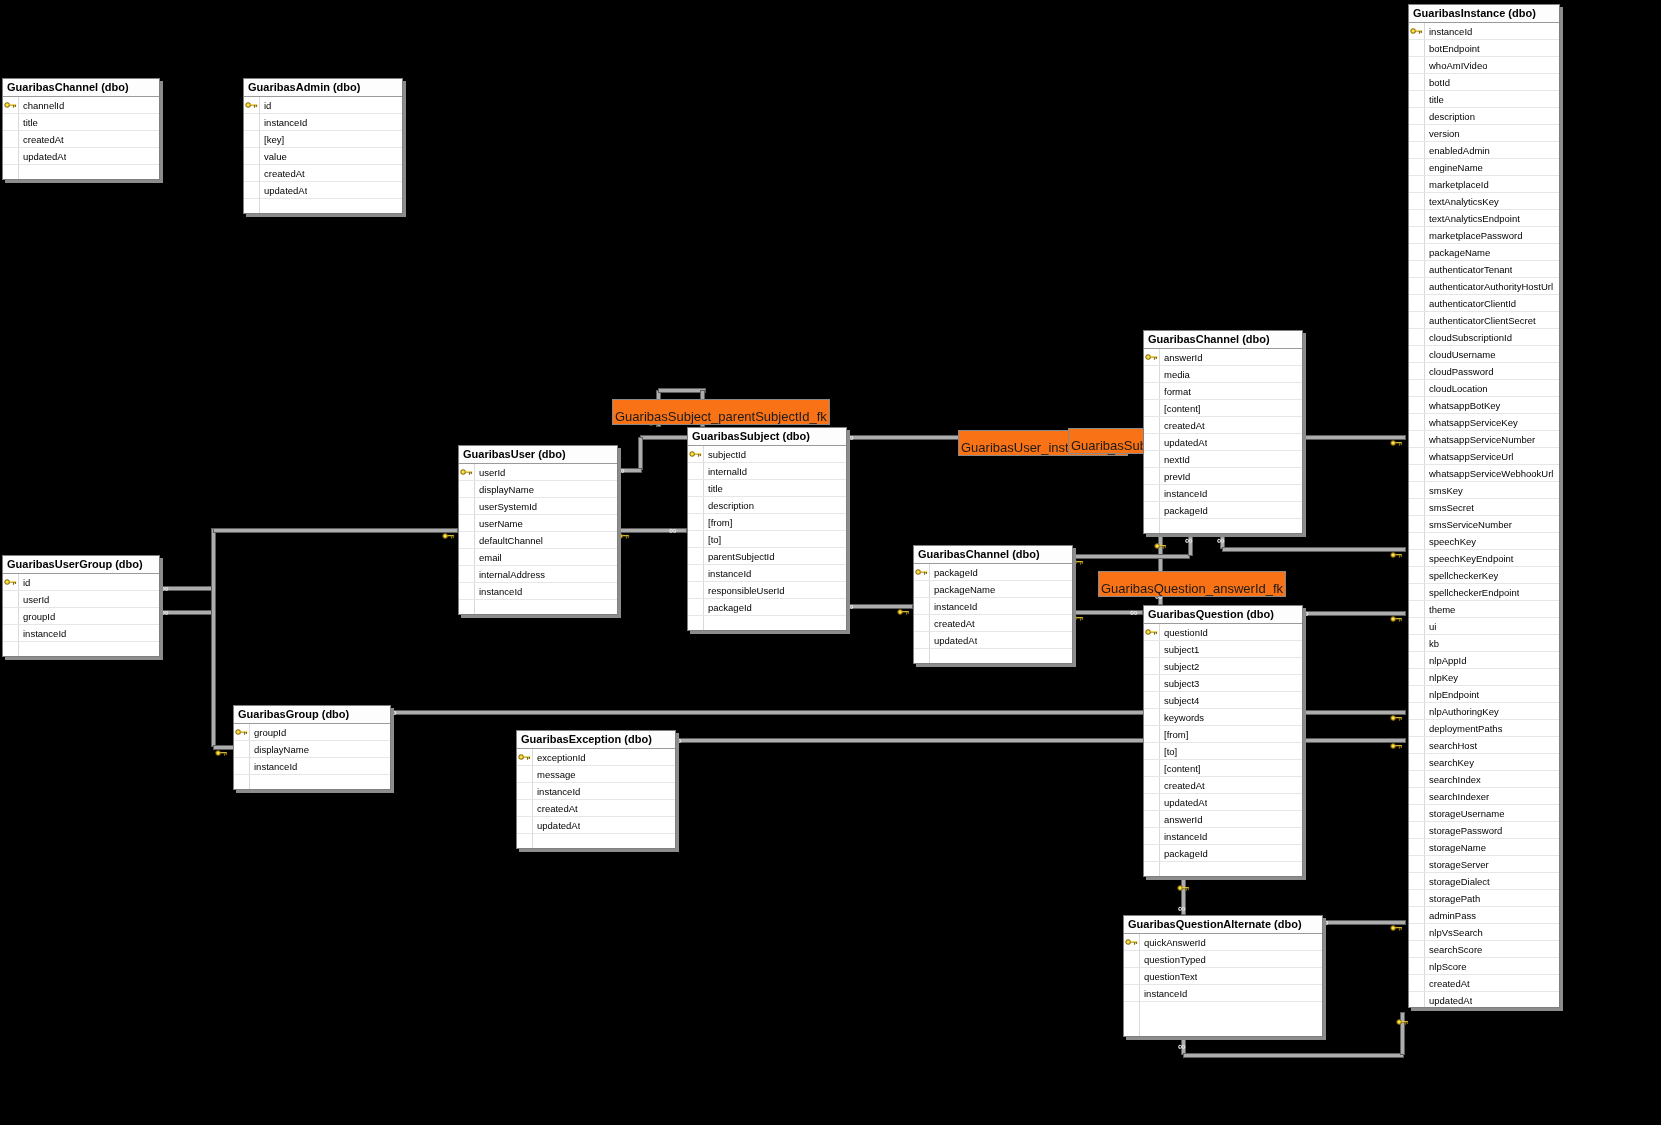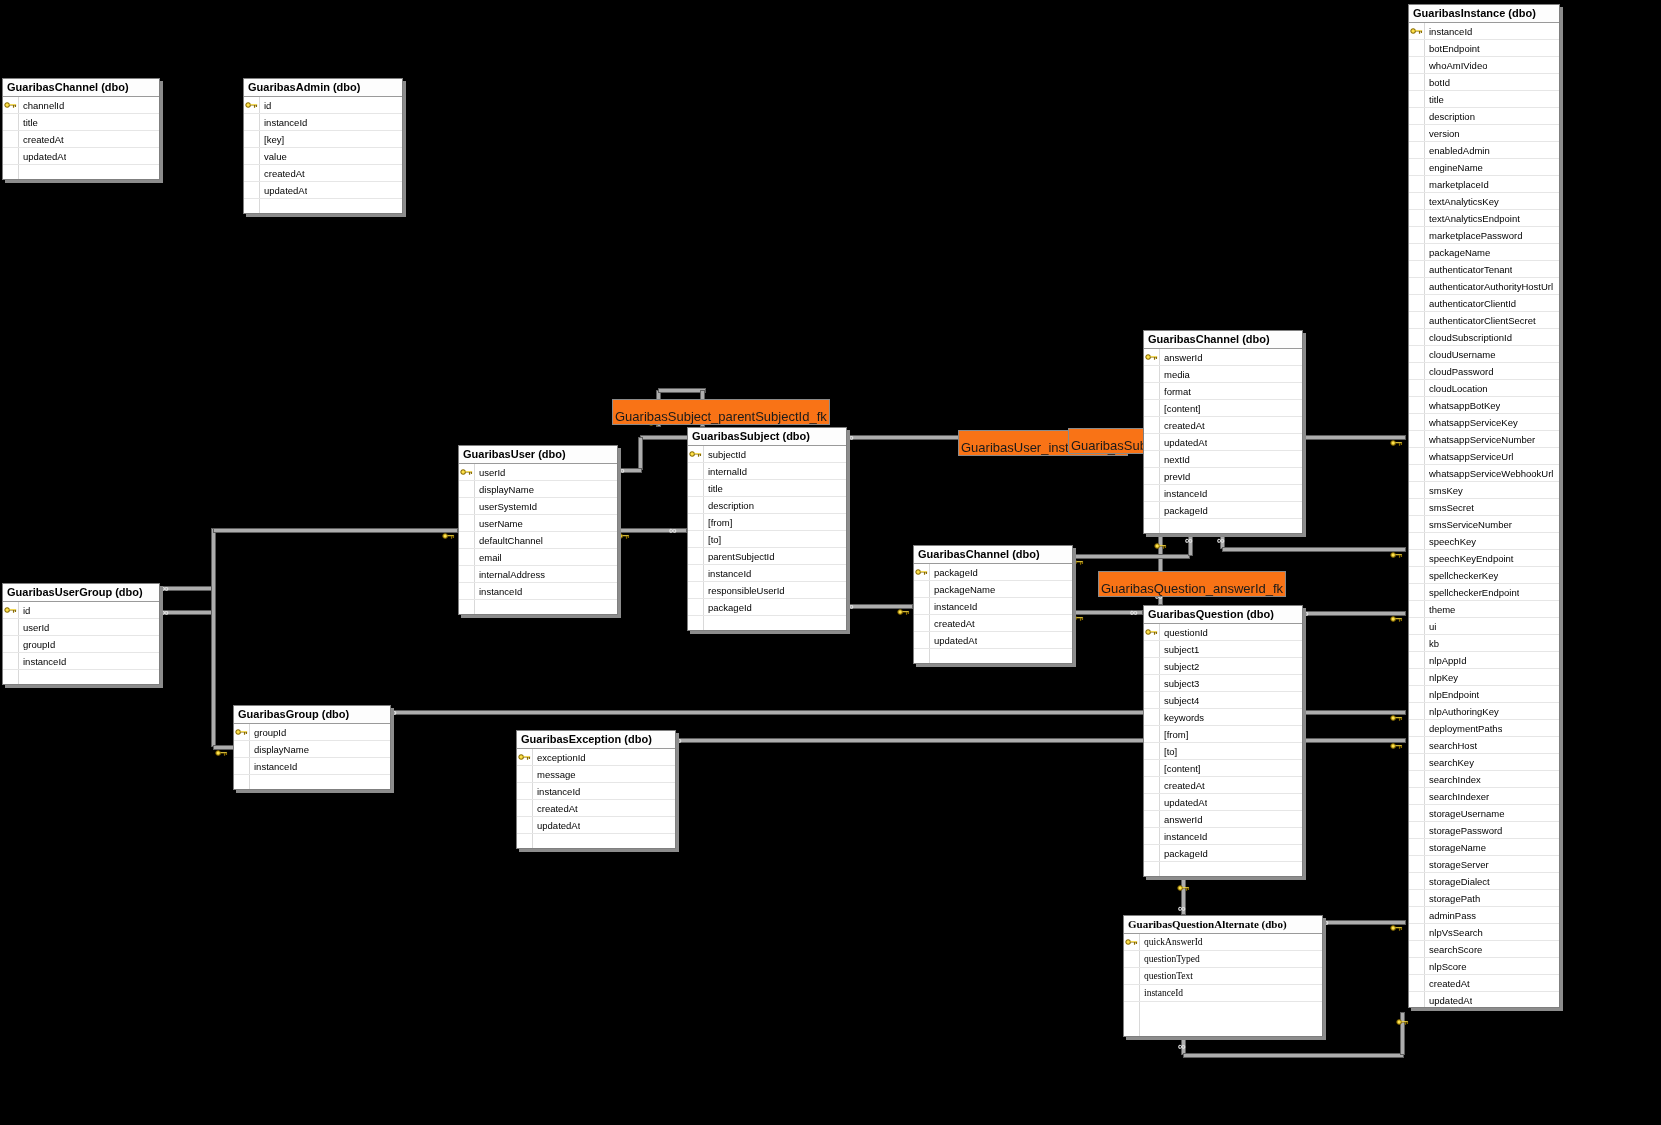--- a/index.html
+++ b/index.html
@@ -702,21 +702,21 @@
         <div class="field-name">instanceId</div>
       </div>
       <div class="field-row">
         <div class="icon-cell"></div>
         <div class="field-name">packageId</div>
       </div>
       <div class="field-row filler" style="height: 16px;">
         <div class="icon-cell"></div>
       </div>
     </div>
-    <div class="table-card" style="left: 2px; top: 555px; width: 158px; height: 102px; margin-top: 28px;">
+    <div class="table-card" style="left: 2px; top: 555px; width: 158px; height: 102px;">
       <div class="table-header">GuaribasUserGroup (dbo)</div>
       <div class="field-row">
         <div class="icon-cell">
           <svg viewBox="0 0 15 8" width="13" height="8" aria-hidden="true">
             <circle cx="3.6" cy="4" r="2.6" fill="#ffe24a" stroke="#8a6d00" stroke-width="1.2"></circle>
             <path d="M6.3 4 H14 M11 4 V7.2 M13.2 4 V6.2" stroke="#8a6d00" stroke-width="1.4" fill="none"></path>
             <path d="M6.3 3.4 H13.6" stroke="#ffe24a" stroke-width="0.9" fill="none"></path>
           </svg>
         </div>
         <div class="field-name">id</div>
@@ -786,21 +786,21 @@
         <div class="field-name">createdAt</div>
       </div>
       <div class="field-row">
         <div class="icon-cell"></div>
         <div class="field-name">updatedAt</div>
       </div>
       <div class="field-row filler" style="height: 16px;">
         <div class="icon-cell"></div>
       </div>
     </div>
-    <div class="table-card" style="left: 1123px; top: 915px; width: 200px; height: 122px; font-family: Liberation Serif, serif;">
+    <div class="table-card" style="left: 1123px; top: 915px; width: 200px; height: 122px;">
       <div class="table-header">GuaribasQuestionAlternate (dbo)</div>
       <div class="field-row">
         <div class="icon-cell">
           <svg viewBox="0 0 15 8" width="13" height="8" aria-hidden="true">
             <circle cx="3.6" cy="4" r="2.6" fill="#ffe24a" stroke="#8a6d00" stroke-width="1.2"></circle>
             <path d="M6.3 4 H14 M11 4 V7.2 M13.2 4 V6.2" stroke="#8a6d00" stroke-width="1.4" fill="none"></path>
             <path d="M6.3 3.4 H13.6" stroke="#ffe24a" stroke-width="0.9" fill="none"></path>
           </svg>
         </div>
         <div class="field-name">quickAnswerId</div>

